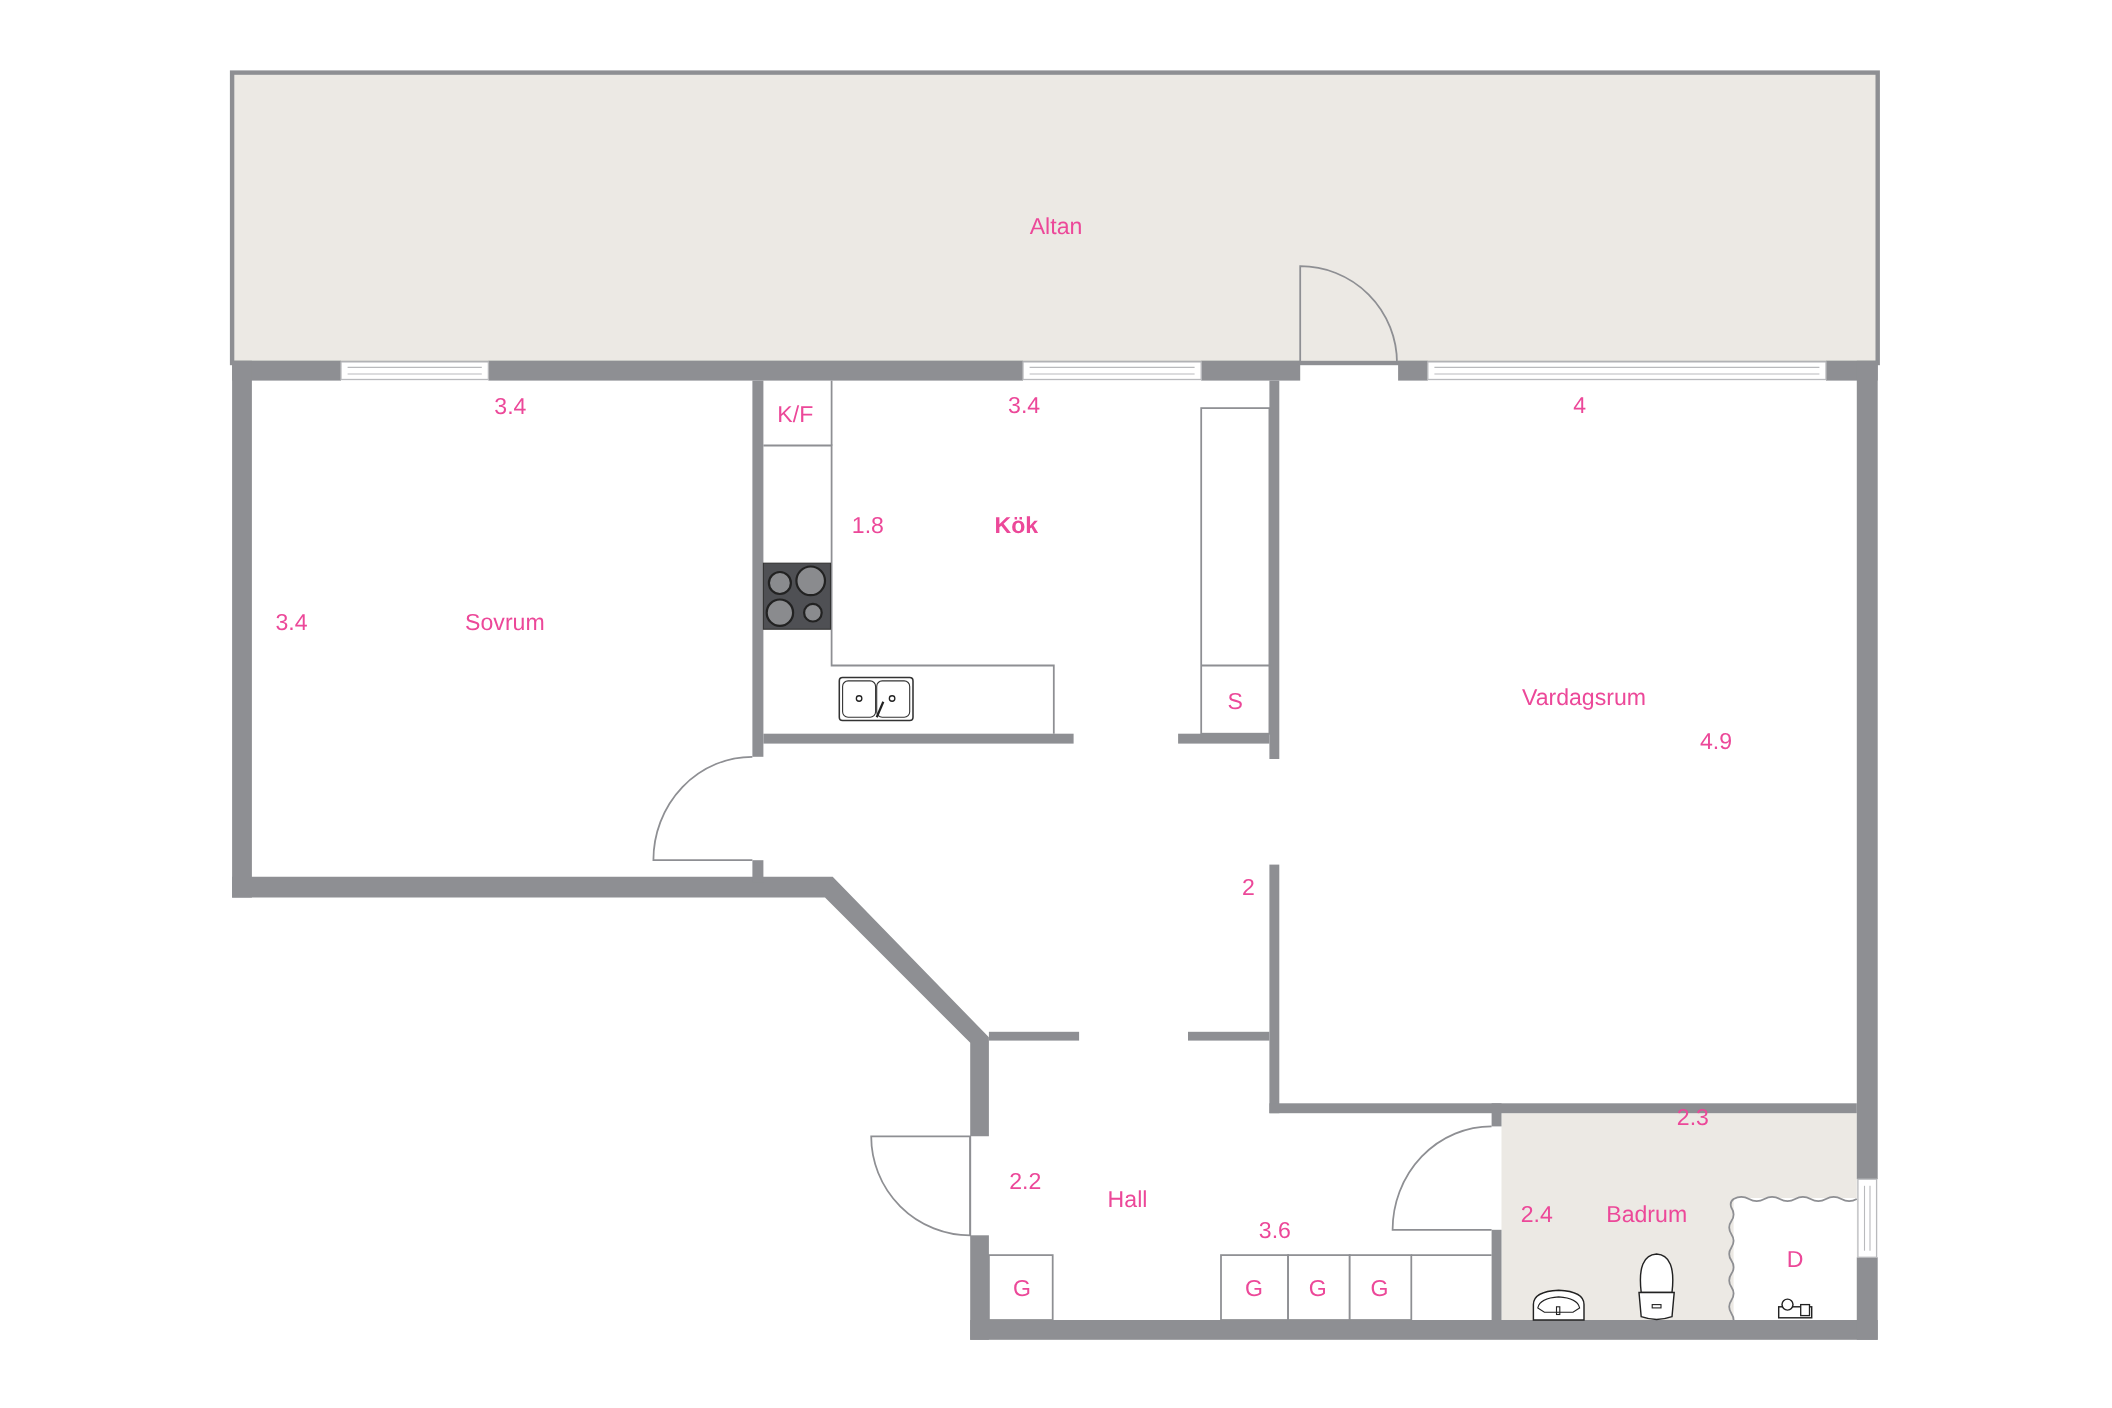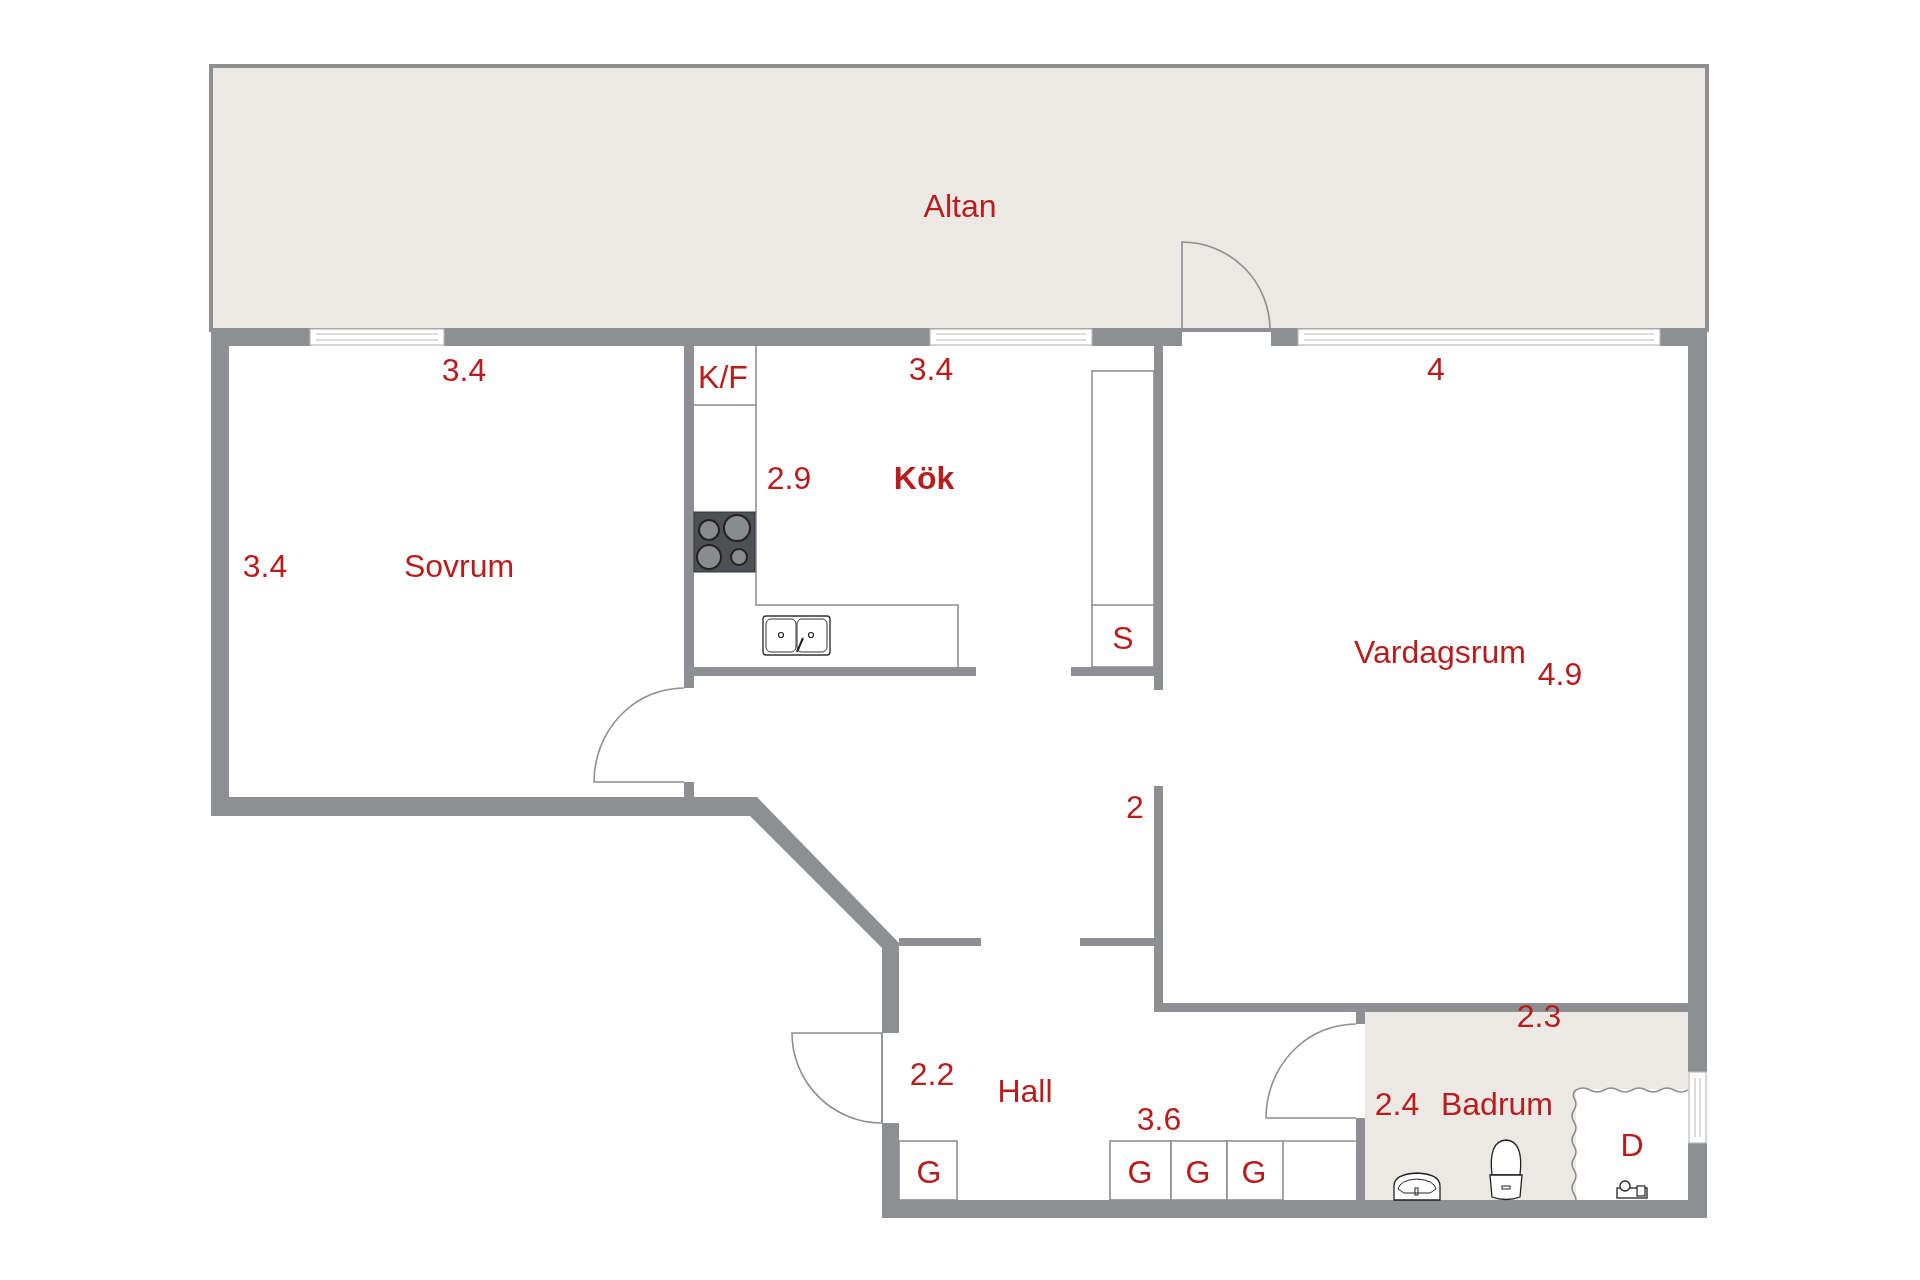--- a/index.html
+++ b/index.html
@@ -2,21 +2,21 @@
 <html><head>
 <meta charset="utf-8">
 <style>
   html, body { margin: 0; padding: 0; background: #ffffff; }
   body { width: 1920px; height: 1280px; position: relative; overflow: hidden; font-family: "Liberation Sans", sans-serif; }
   #plan { position: absolute; left: 0; top: 0; width: 1920px; height: 1280px; }
   .wall { fill: #8e8f93; }
   .thin { fill: none; stroke: #8e8f93; stroke-width: 1.6; }
   .fix { fill: #ffffff; stroke: #8e8f93; stroke-width: 1.6; }
   .win { fill: #ffffff; stroke: #b9babd; stroke-width: 1.2; }
-  .lbl { position: absolute; color: #b91c1c; font-size: 32px; line-height: 1; white-space: nowrap; transform: translate(-50%, -50%); }
+  .lbl { position: absolute; color: #ec4899; font-size: 21px; line-height: 1; white-space: nowrap; transform: translate(-50%, -50%); }
 </style>
 </head>
 <body>
 
 <svg id="plan" viewBox="0 0 1920 1280" xmlns="http://www.w3.org/2000/svg">
 
   <g>
     <rect x="211" y="66" width="1496" height="264" fill="#ece9e4" stroke="#8e8f93" stroke-width="4"></rect>
   </g>
 
@@ -156,26 +156,26 @@
 </svg>
 
 <div class="lbl" style="left:960px;top:206px;">Altan</div>
 
 <div class="lbl" style="left:464px;top:370px;">3.4</div>
 <div class="lbl" style="left:265px;top:566px;">3.4</div>
 <div class="lbl" style="left:459px;top:566px;">Sovrum</div>
 
 <div class="lbl" style="left:723px;top:377px;">K/F</div>
 <div class="lbl" style="left:931px;top:369px;">3.4</div>
-<div class="lbl" style="left:789px;top:478px;">2.9</div>
+<div class="lbl" style="left:789px;top:478px;">1.8</div>
 <div class="lbl" style="left:924px;top:478px;font-weight:bold;">Kök</div>
 <div class="lbl" style="left:1123px;top:638px;">S</div>
 
 <div class="lbl" style="left:1436px;top:369px;">4</div>
-<div class="lbl" style="left:1440px;top:652px;">Vardagsrum</div>
+<div class="lbl" style="left:1440px;top:634px;">Vardagsrum</div>
 <div class="lbl" style="left:1560px;top:674px;">4.9</div>
 <div class="lbl" style="left:1135px;top:807px;">2</div>
 
 <div class="lbl" style="left:932px;top:1074px;">2.2</div>
 <div class="lbl" style="left:1025px;top:1074px;margin-top:17px;">Hall</div>
 <div class="lbl" style="left:1159px;top:1119px;">3.6</div>
 <div class="lbl" style="left:929px;top:1172px;">G</div>
 <div class="lbl" style="left:1140px;top:1172px;">G</div>
 <div class="lbl" style="left:1198px;top:1172px;">G</div>
 <div class="lbl" style="left:1254px;top:1172px;">G</div>

